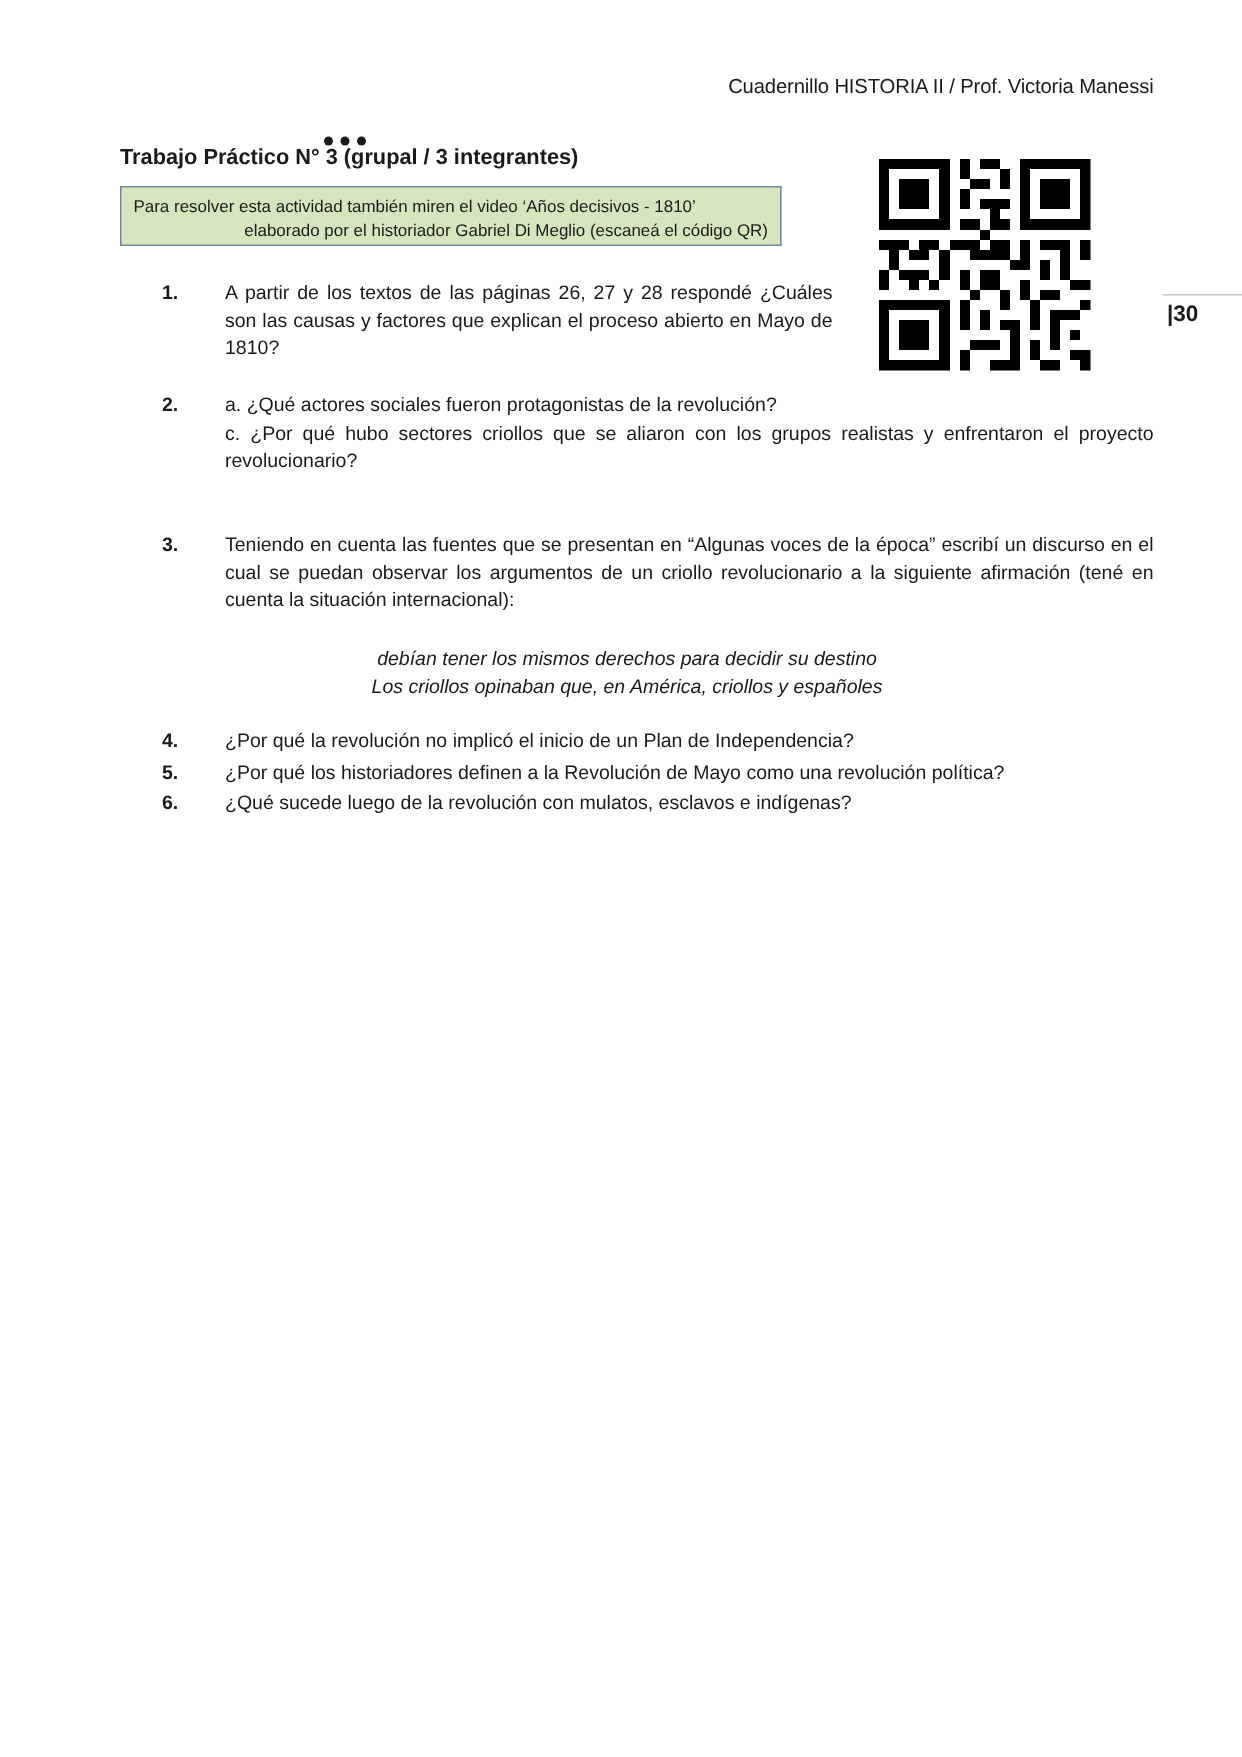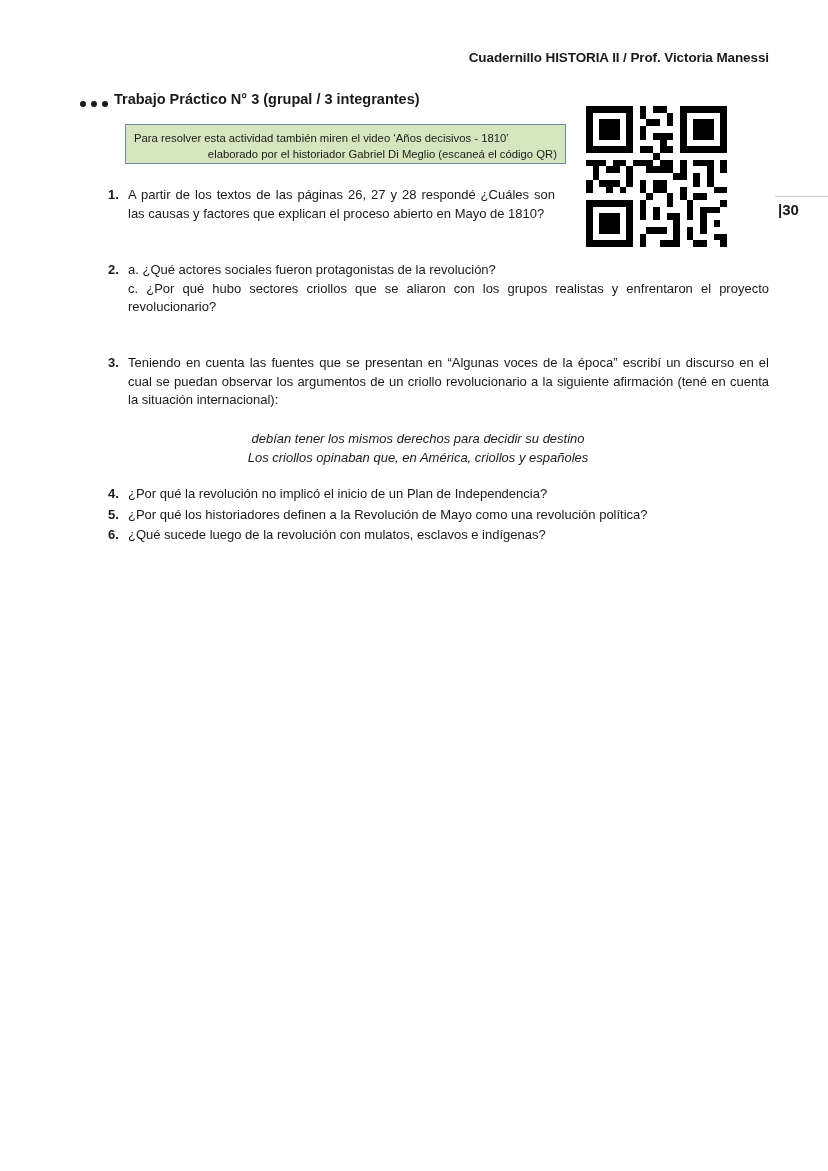--- a/index.html
+++ b/index.html
@@ -14,32 +14,33 @@
       overflow: hidden;
       font-family: "Liberation Sans", "DejaVu Sans", sans-serif;
       color: #1a1a1a;
     }
     .header {
       position: absolute;
       left: 0;
       top: 50px;
       width: 769px;
       text-align: right;
-      font-weight: bold;
+      font-weight: normal;
       font-size: 13.5px;
       letter-spacing: -0.1px;
     }
     .section-title {
       position: absolute;
       left: 80px;
       top: 91px;
       font-weight: bold;
       font-size: 14.5px;
       display: flex;
-      align-items: flex-end;
+      align-items: center;
+      flex-direction: column;
     }
     .bullets {
       display: inline-flex;
       gap: 5px;
       margin-right: 6px;
     }
     .bullets span {
       width: 6px;
       height: 6px;
       border-radius: 50%;
@@ -52,21 +53,20 @@
       top: 124px;
       width: 441px;
       height: 40px;
       background: #d5e6bf;
       border: 1.5px solid #6b8aa8;
       padding: 5px 8px;
       box-sizing: border-box;
       font-size: 11.3px;
       line-height: 16px;
       text-align: justify;
-      margin-left: 45px;
     }
     .note-box .line2 {
       text-align: right;
     }
     .qr {
       position: absolute;
       left: 586px;
       top: 106px;
       width: 141px;
       height: 141px;
@@ -91,21 +91,21 @@
       font-size: 13px;
       line-height: 18.5px;
     }
     .q .num {
       position: absolute;
       left: 0;
       top: 0;
       font-weight: bold;
     }
     .q .body {
-      margin-left: 20px;
+      margin-left: 42px;
       text-align: justify;
     }
     .q1 { left: 108px; top: 186px; width: 447px; }
     .q2 { left: 108px; top: 261px; width: 661px; }
     .q3 { left: 108px; top: 354px; width: 661px; }
     .q4 { left: 108px; top: 485px; width: 661px; }
     .q5 { left: 108px; top: 506px; width: 661px; }
     .q6 { left: 108px; top: 526px; width: 661px; }
     .q .sub { display: block; }
     .quote {

